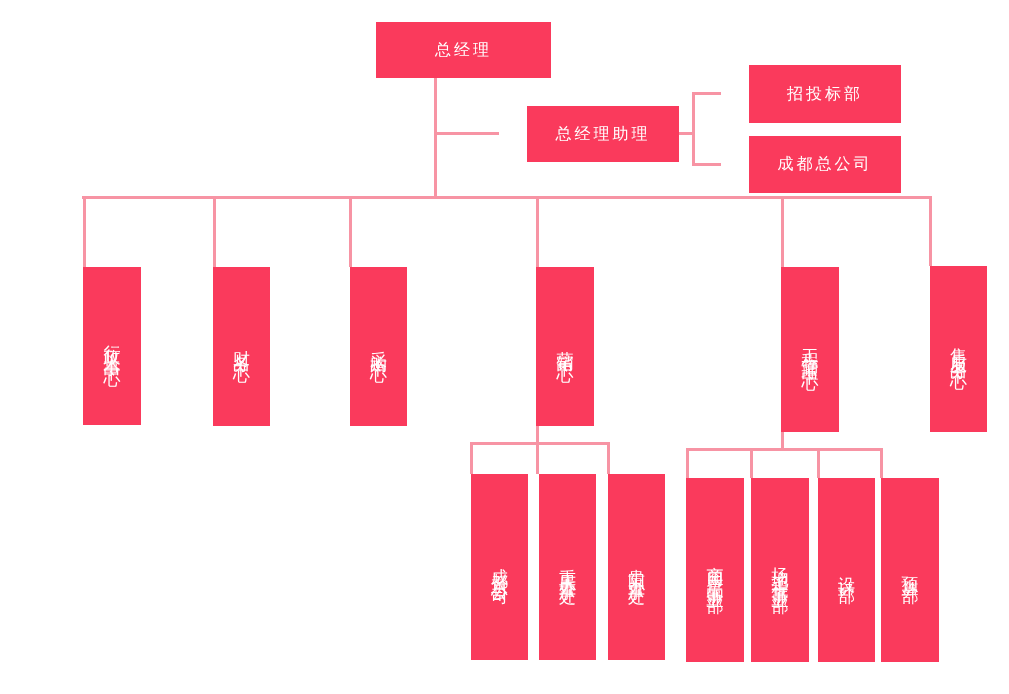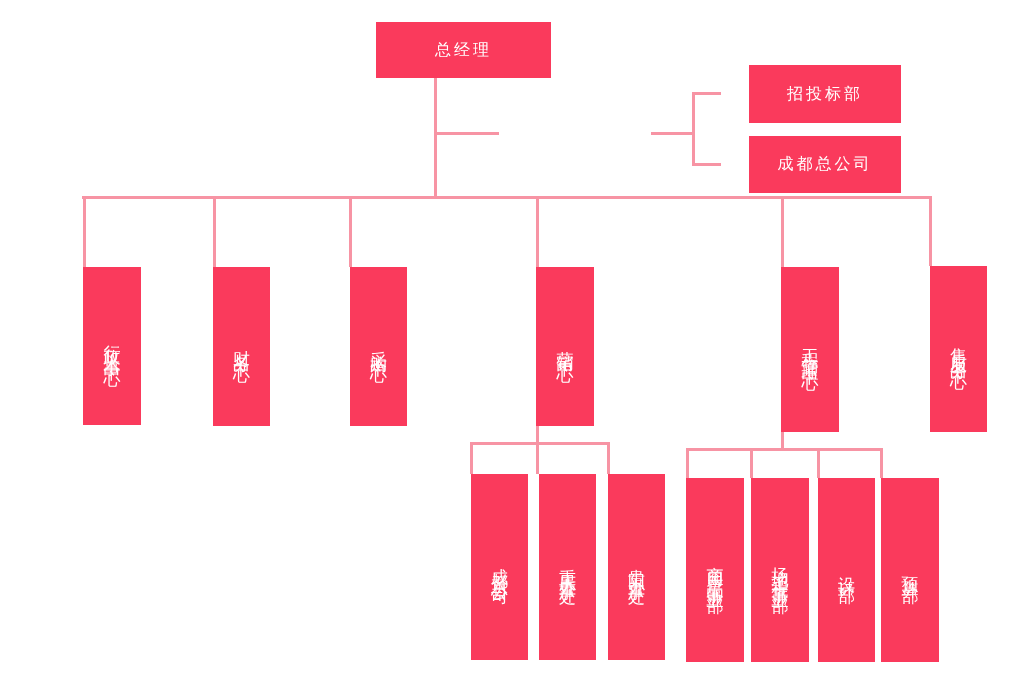--- a/index.html
+++ b/index.html
@@ -57,20 +57,21 @@
 
   <div class="line" style="left:781px;top:432px;width:3px;height:18px"></div>
   <div class="line" style="left:686px;top:448px;width:197px;height:3px"></div>
   <div class="line" style="left:686px;top:448px;width:3px;height:30px"></div>
   <div class="line" style="left:750px;top:448px;width:3px;height:30px"></div>
   <div class="line" style="left:817px;top:448px;width:3px;height:30px"></div>
   <div class="line" style="left:880px;top:448px;width:3px;height:30px"></div>
 
   <div class="box h" style="left:348px;top:22px;width:175px;height:56px">总经理</div>
 
+  <div class="box h" style="left:499px;top:106px;width:152px;height:56px">总经理助理</div>
 
   <div class="box h" style="left:721px;top:65px;width:152px;height:58px">招投标部</div>
 
   <div class="box h" style="left:721px;top:136px;width:152px;height:57px">成都总公司</div>
 
   <div class="box v" style="left:55px;top:267px;width:58px;height:158px">行政人事中心</div>
 
   <div class="box v" style="left:185px;top:267px;width:57px;height:159px">财务中心</div>
 
   <div class="box v" style="left:322px;top:267px;width:57px;height:159px">采购中心</div>

